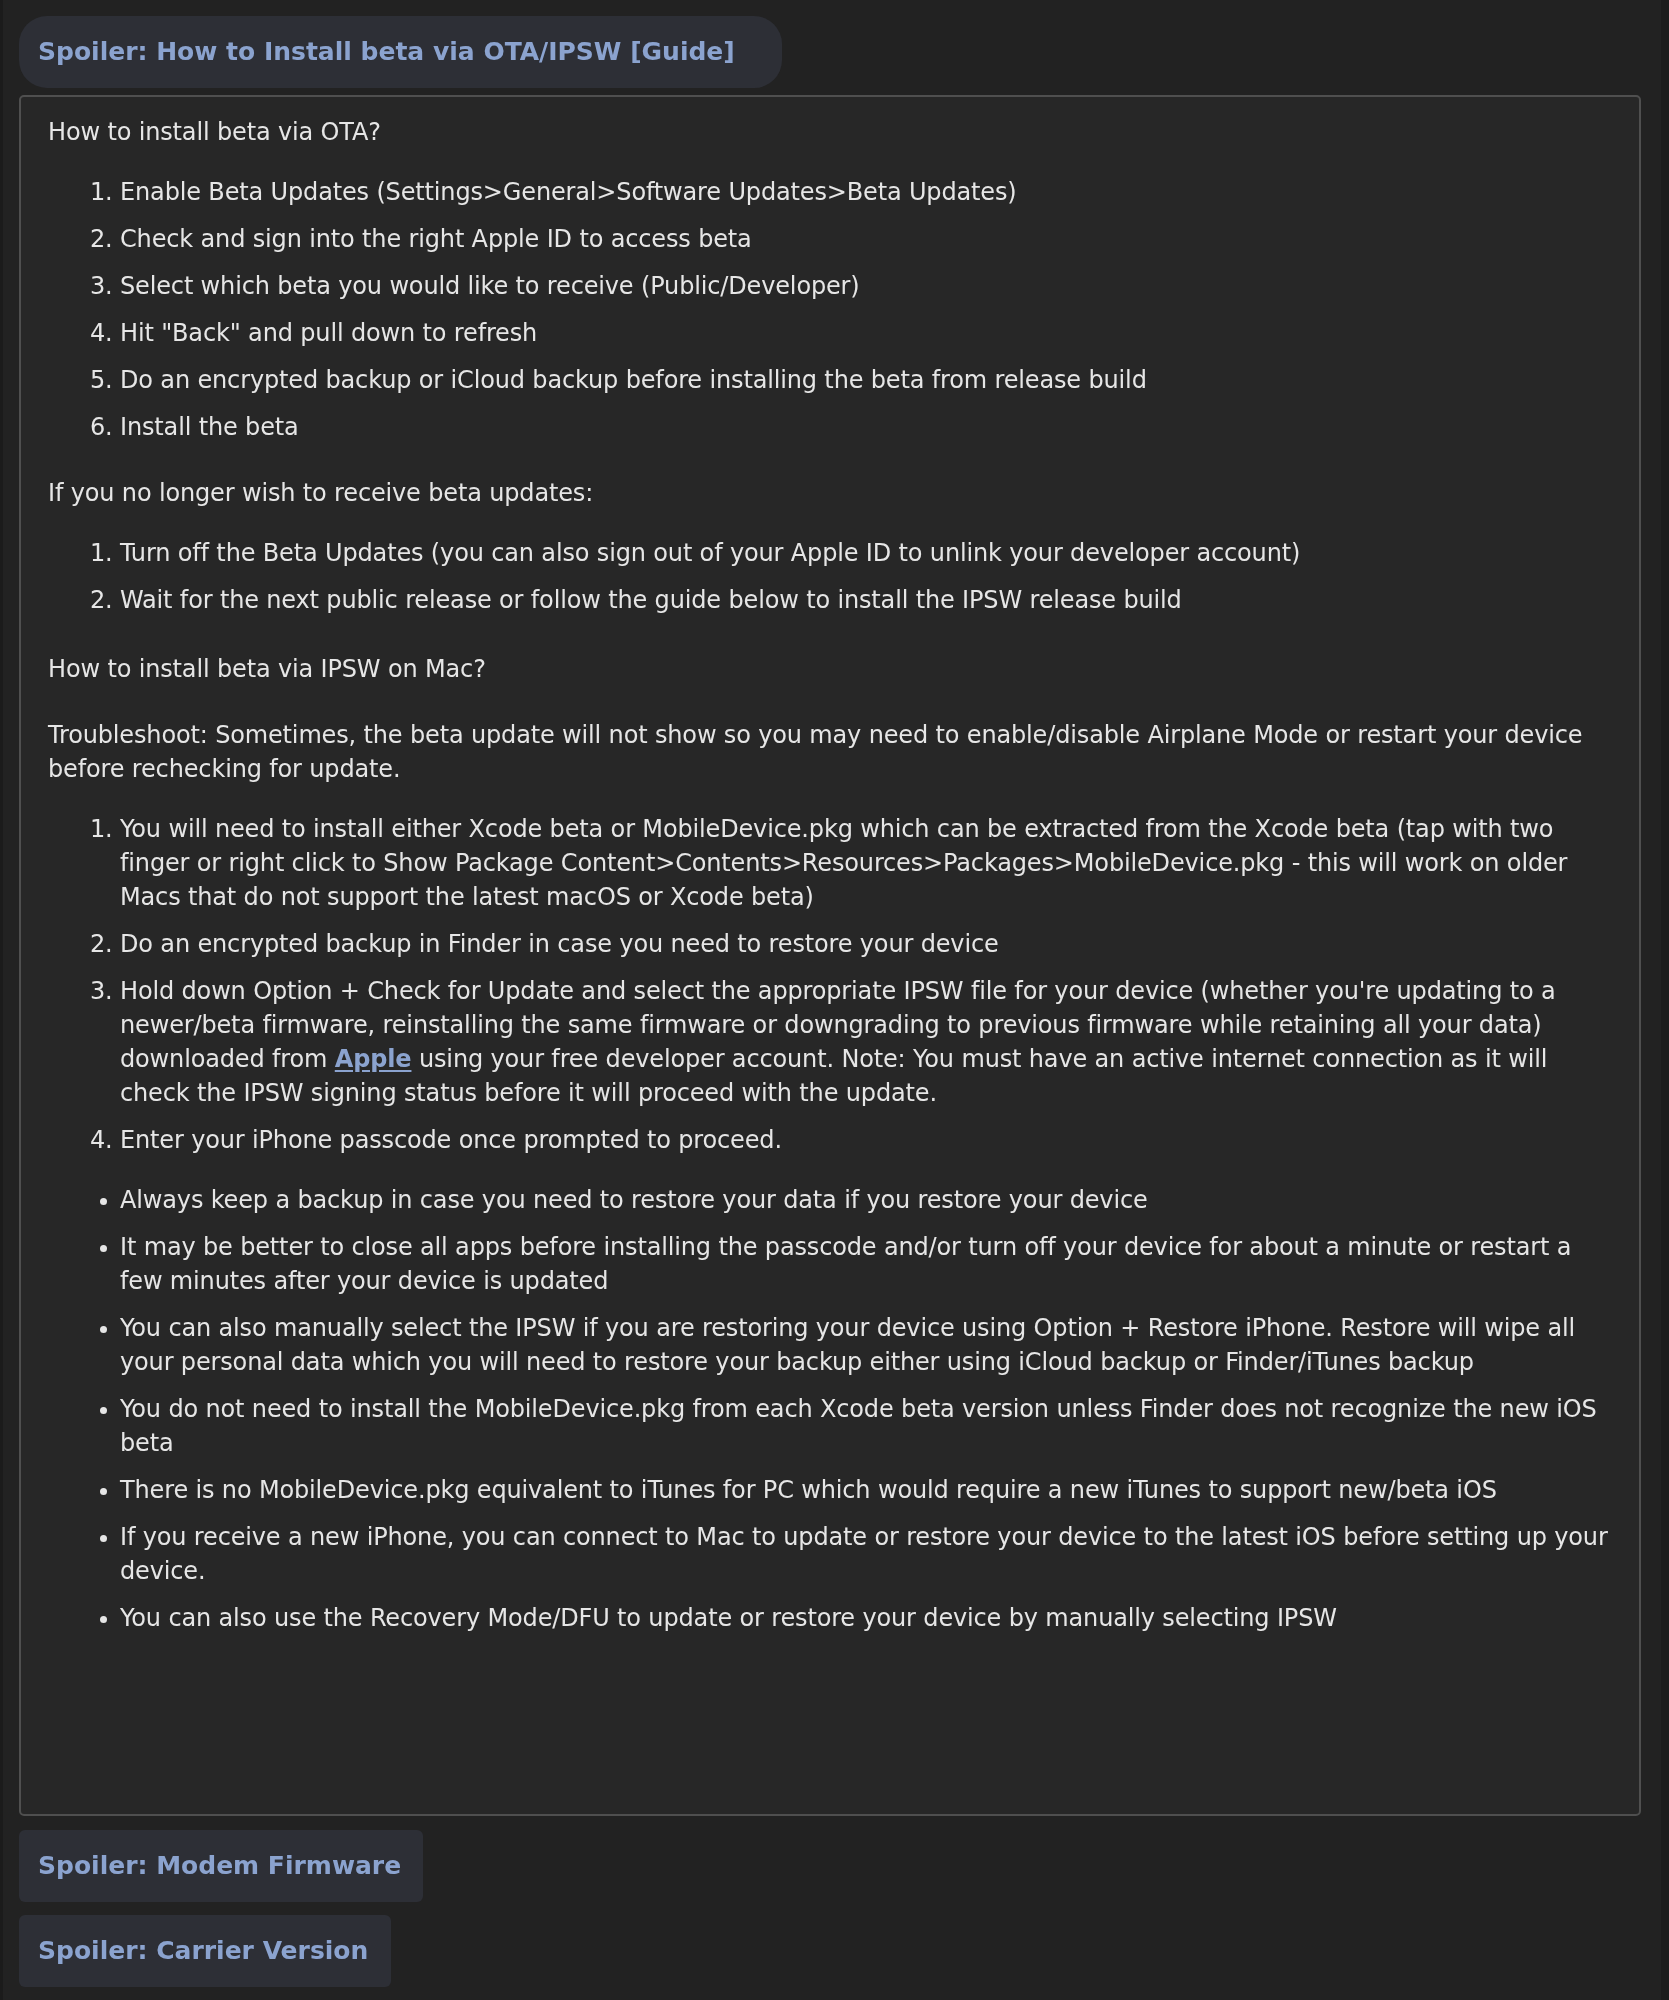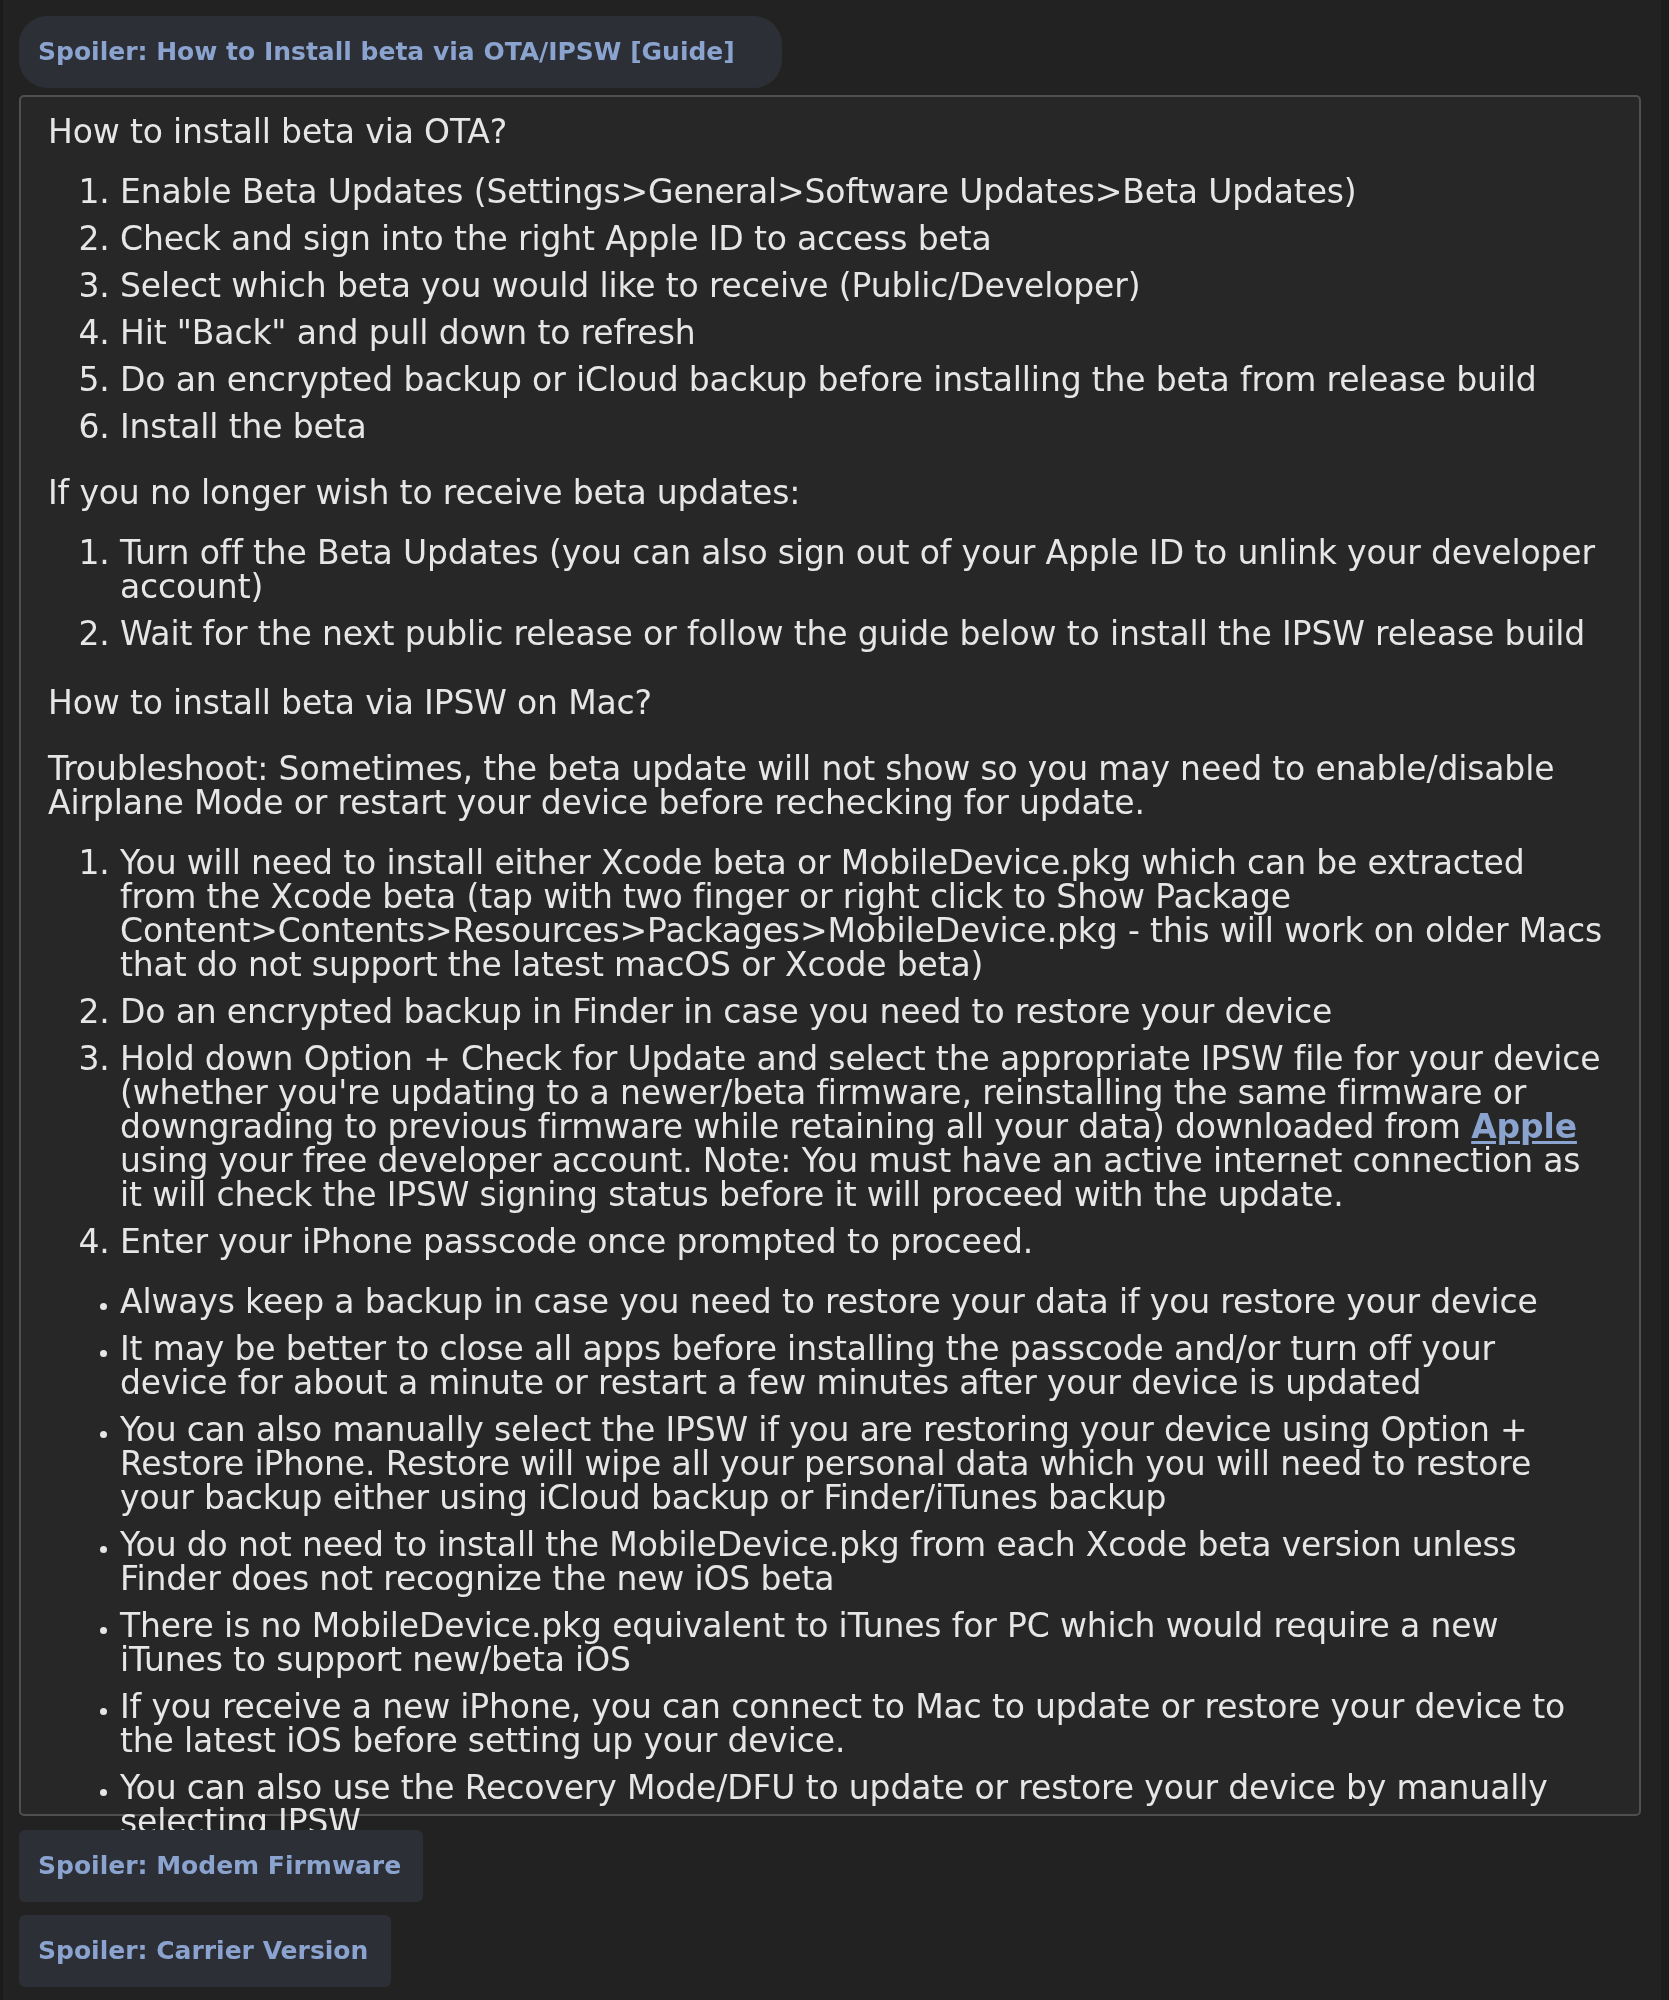--- a/index.html
+++ b/index.html
@@ -45,21 +45,21 @@
     position: absolute;
     left: 19px;
     top: 95px;
     width: 1622px;
     height: 1721px;
     box-sizing: border-box;
     background: #272727;
     border: 2px solid #4f4f4f;
     border-radius: 5px;
     padding: 18px 28px 0 27px;
-    font-size: 33px;
+    font-size: 24px;
     line-height: 34px;
     letter-spacing: -0.15px;
   }
   .para { margin: 0; }
   .gap-before-list { margin-top: 26px; }
   ol, ul {
     margin: 0;
     padding: 0 0 0 72px;
   }
   ol li, ul li {

